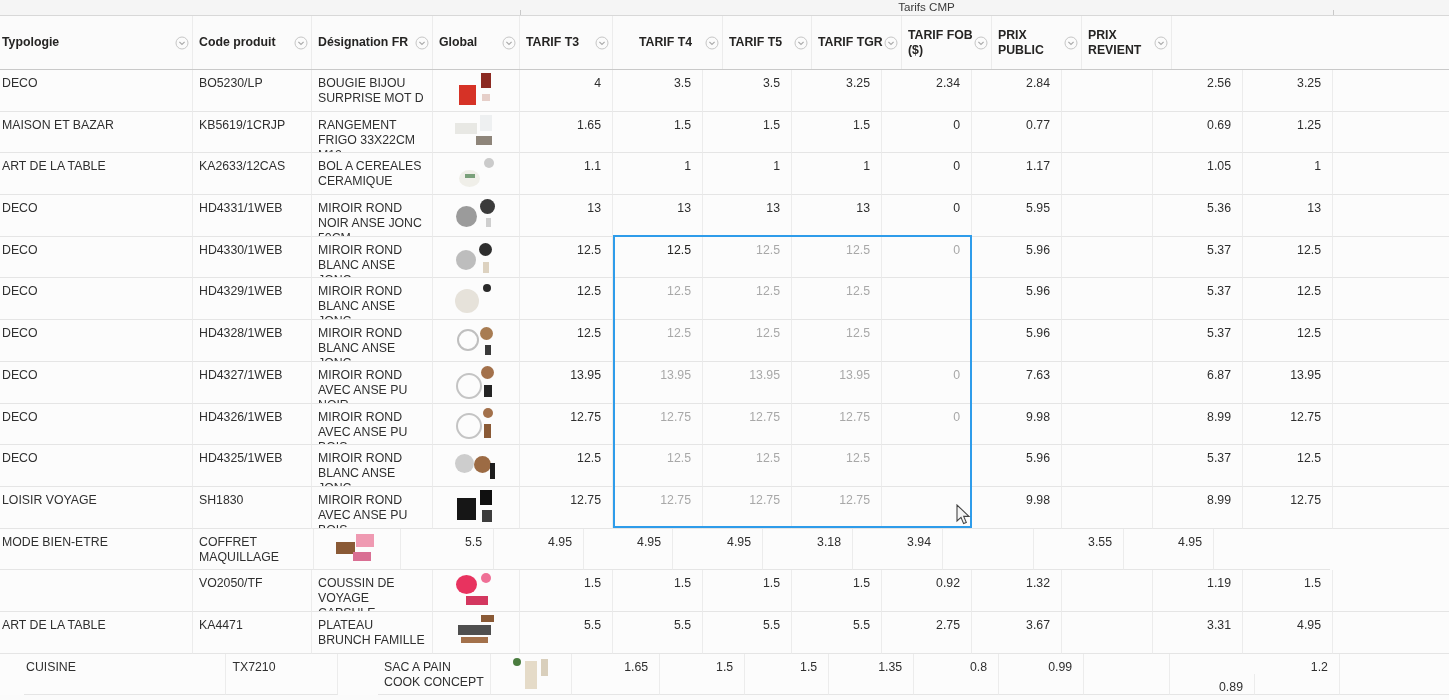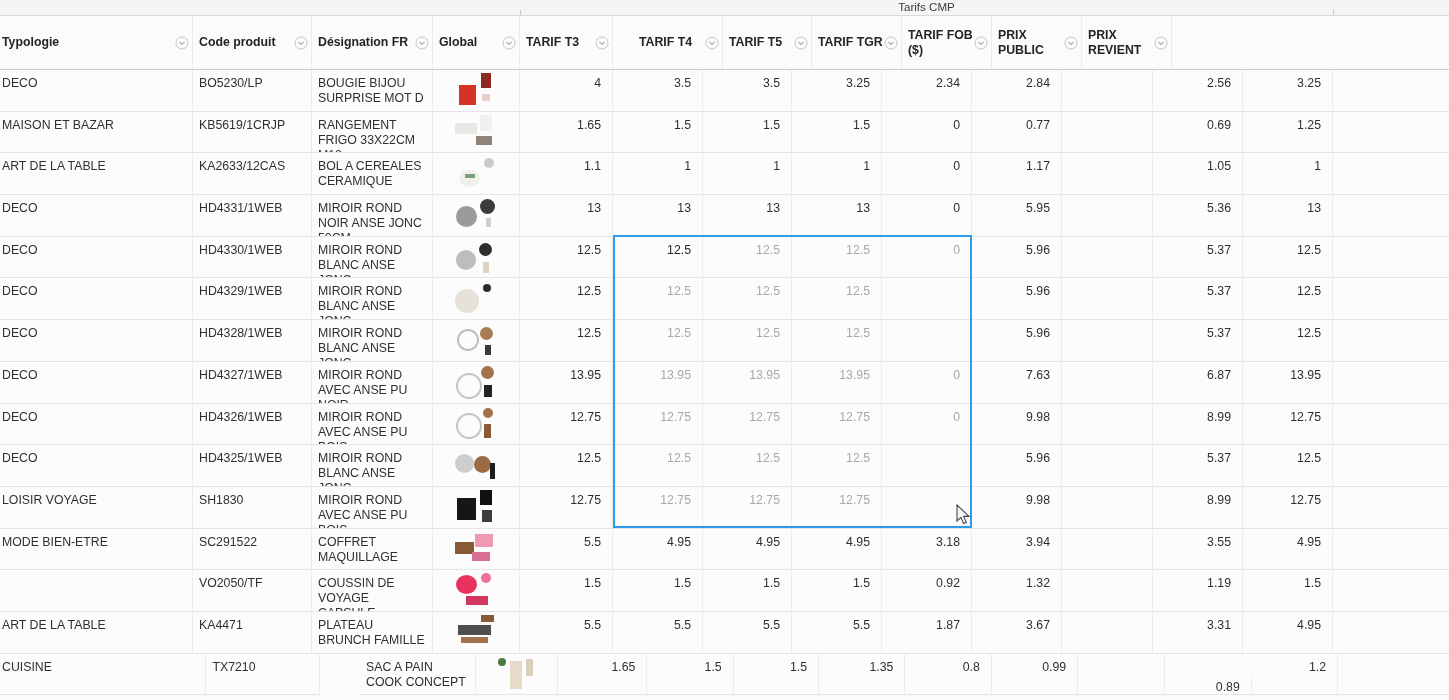--- a/index.html
+++ b/index.html
@@ -440,21 +440,20 @@
         <div class="cell num sel" style="width: 90px;"><span>12.75</span></div>
         <div class="cell num sel" style="width: 90px;"><span></span></div>
         <div class="cell num" style="width: 90px;"><span>9.98</span></div>
         <div class="cell num" style="width: 91px;"><span></span></div>
         <div class="cell num" style="width: 90px;"><span>8.99</span></div>
         <div class="cell num" style="width: 90px;"><span>12.75</span></div>
         <div class="cell num" style="width: 116px;"><span></span></div>
       </div>
       <div class="trow">
         <div class="cell" style="width: 193px;"><span>MODE BIEN-ETRE</span></div>
-        <div class="cell" style="width: 119px;"><span>SC291522</span></div>
         <div class="cell" style="width: 121px;"><span>COFFRET MAQUILLAGE</span></div>
         <div class="cell thumbcell" style="width: 87px;">
           <div class="thumb">
             <div class="shape r" style="left: 2px; top: 12px; width: 19px; height: 12px; background: rgb(138, 90, 54);"></div>
             <div class="shape r" style="left: 22px; top: 4px; width: 18px; height: 13px; background: rgb(239, 154, 178);"></div>
             <div class="shape r" style="left: 19px; top: 22px; width: 18px; height: 9px; background: rgb(217, 111, 147);"></div>
           </div>
         </div>
         <div class="cell num" style="width: 93px;"><span>5.5</span></div>
         <div class="cell num" style="width: 90px;"><span>4.95</span></div>
@@ -497,29 +496,29 @@
           <div class="thumb">
             <div class="shape r" style="left: 28px; top: 2px; width: 13px; height: 7px; background: rgb(138, 90, 54);"></div>
             <div class="shape r" style="left: 5px; top: 12px; width: 33px; height: 10px; background: rgb(79, 79, 79);"></div>
             <div class="shape r" style="left: 8px; top: 24px; width: 27px; height: 6px; background: rgb(163, 113, 75);"></div>
           </div>
         </div>
         <div class="cell num" style="width: 93px;"><span>5.5</span></div>
         <div class="cell num" style="width: 90px;"><span>5.5</span></div>
         <div class="cell num" style="width: 89px;"><span>5.5</span></div>
         <div class="cell num" style="width: 90px;"><span>5.5</span></div>
-        <div class="cell num" style="width: 90px;"><span>1.87</span></div>
+        <div class="cell num" style="width: 90px;"><span>2.75</span></div>
         <div class="cell num" style="width: 90px;"><span>3.67</span></div>
         <div class="cell num" style="width: 91px;"><span></span></div>
         <div class="cell num" style="width: 90px;"><span>3.31</span></div>
         <div class="cell num" style="width: 90px;"><span>4.95</span></div>
         <div class="cell num" style="width: 116px;"><span></span></div>
       </div>
       <div class="trow">
-        <div class="cell" style="width: 217px;"><span>CUISINE</span></div>
+        <div class="cell" style="width: 217px; margin-left: 24px;"><span>CUISINE</span></div>
         <div class="cell" style="width: 119px;"><span>TX7210</span></div>
         <div class="cell" style="width: 121px; margin-left: 40px;"><span>SAC A PAIN COOK CONCEPT</span></div>
         <div class="cell thumbcell" style="width: 87px;">
           <div class="thumb">
             <div class="shape c" style="left: 5px; top: 3px; width: 8px; height: 8px; background: rgb(74, 124, 63);"></div>
             <div class="shape r" style="left: 17px; top: 6px; width: 12px; height: 28px; background: rgb(229, 219, 200);"></div>
             <div class="shape r" style="left: 33px; top: 4px; width: 7px; height: 17px; background: rgb(217, 207, 188);"></div>
           </div>
         </div>
         <div class="cell num" style="width: 93px;"><span>1.65</span></div>

